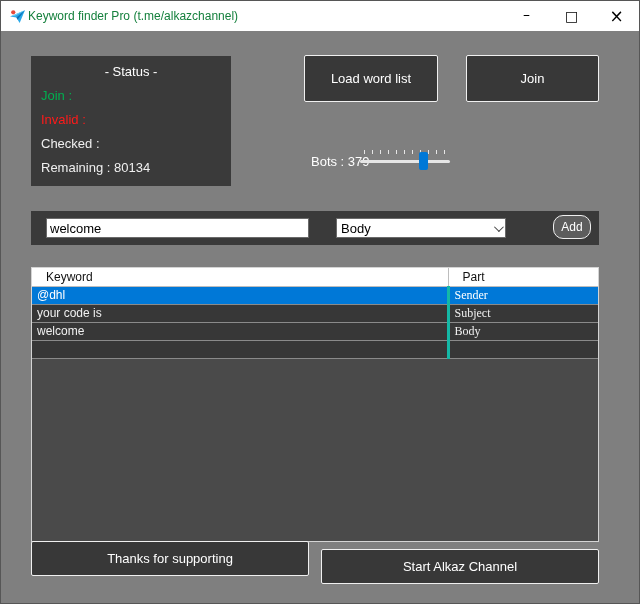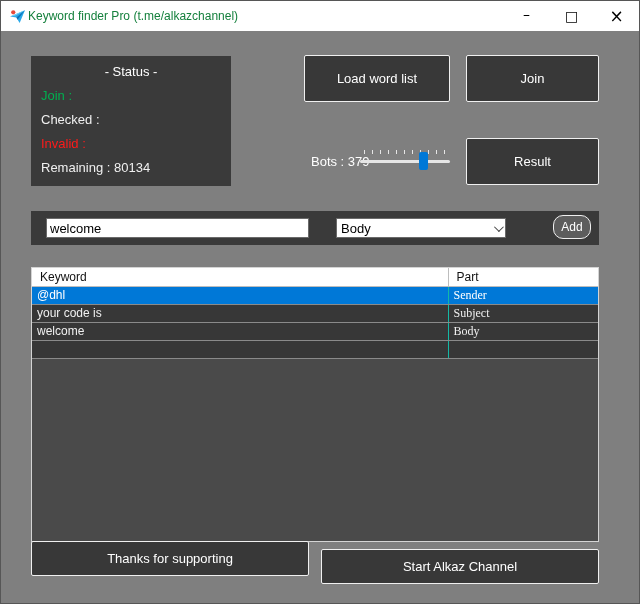--- a/index.html
+++ b/index.html
@@ -70,35 +70,35 @@
   
   .table-wrap {
     position:absolute; left:30px; top:266px; width:568px; height:275px;
     background:#4a4a4a; border:1px solid #d4d4d4; overflow:hidden;
   }
   table.kw { border-collapse:collapse; width:100%; table-layout:fixed; }
   table.kw col.c1 { width:416px; }
   table.kw col.c2 { width:150px; }
   table.kw th {
     background:#ffffff; color:#111; font-weight:normal; font-size:12px;
-    text-align:left; height:18px; padding:0 8px;
+    text-align:left; height:18px; padding:0 14px;
     border-right:1px solid #bdbdbd; border-bottom:1px solid #bdbdbd;
   }
   table.kw th:last-child { border-right:none; }
   table.kw td {
     background:#373737; color:#f0f0f0; font-size:12px; height:18px;
-    padding:0 5px; border-right:1px solid #14b8a6; border-bottom:1px solid #8a8a8a;
+    padding:0 5px; border-right:3px solid #14b8a6; border-bottom:1px solid #8a8a8a;
     overflow:hidden; white-space:nowrap;
   }
   table.kw td:last-child { border-right:none;font-family:Liberation Serif, serif; }
   table.kw tr.selected td { background:#0078d7; color:#fff; }
   
   .btn-thanks { left:30px; top:540px; width:278px; height:35px; }
   .btn-join  { left:320px; top:548px; width:278px; height:35px; }
-  .btn-load  { left:303px; top:54px; width:146px; height:47px; }
+  .btn-load  { left:303px; top:54px; width:134px; height:47px; }
   .btn-start { left:465px; top:54px; width:133px; height:47px; }
   .btn-result{ left:465px; top:137px; width:133px; height:47px; }
 </style>
 </head>
 <body>
 
 <div class="window">
 
   <div class="titlebar">
     <svg class="app-icon" viewBox="0 0 16 16">
@@ -117,28 +117,27 @@
         </button>
       <button class="win-btn" style="font-size:17px;">
           <span>×</span>
         </button>
     </div>
   </div>
 
   <div class="panel-dark status-box">
     <div class="status-title">- Status -</div>
     <div class="status-line status-valid">Join :</div>
+    <div class="status-line status-invalid">Invalid :</div>
     <div class="status-line">Checked :</div>
-    <div class="status-line status-invalid">Invalid :</div>
     <div class="status-line">Remaining : 80134</div>
   </div>
 
   <button class="btn-dark btn-load">Load word list</button>
   <button class="btn-dark btn-start">Join</button>
-  <button class="btn-dark btn-result">Result</button>
 
   <span class="bots-label">Bots : 379</span>
   <div class="slider">
     <div class="ticks"></div>
     <div class="track"></div>
     <div class="thumb"></div>
   </div>
 
   <div class="panel-dark add-row"></div>
   <input class="keyword-input" type="text" value="welcome" style="">

